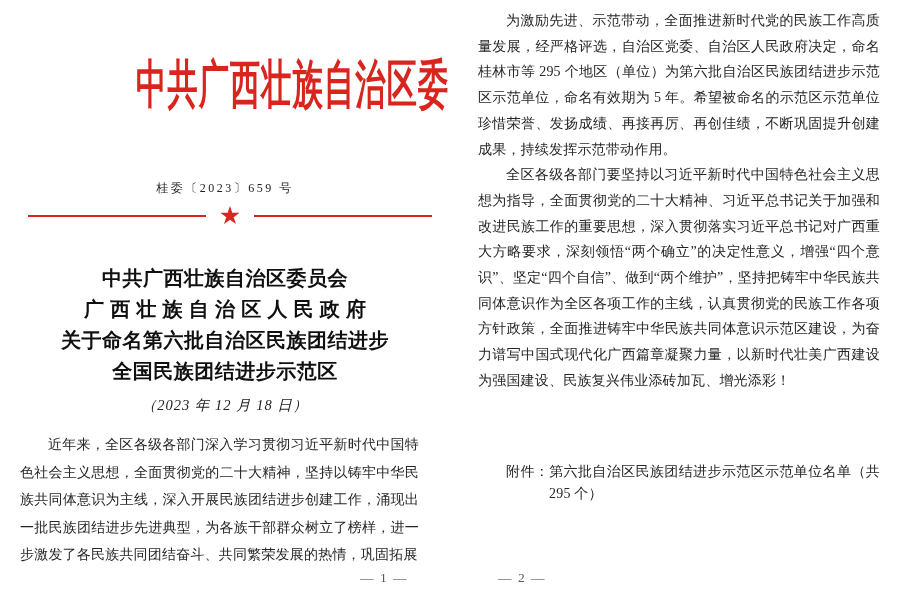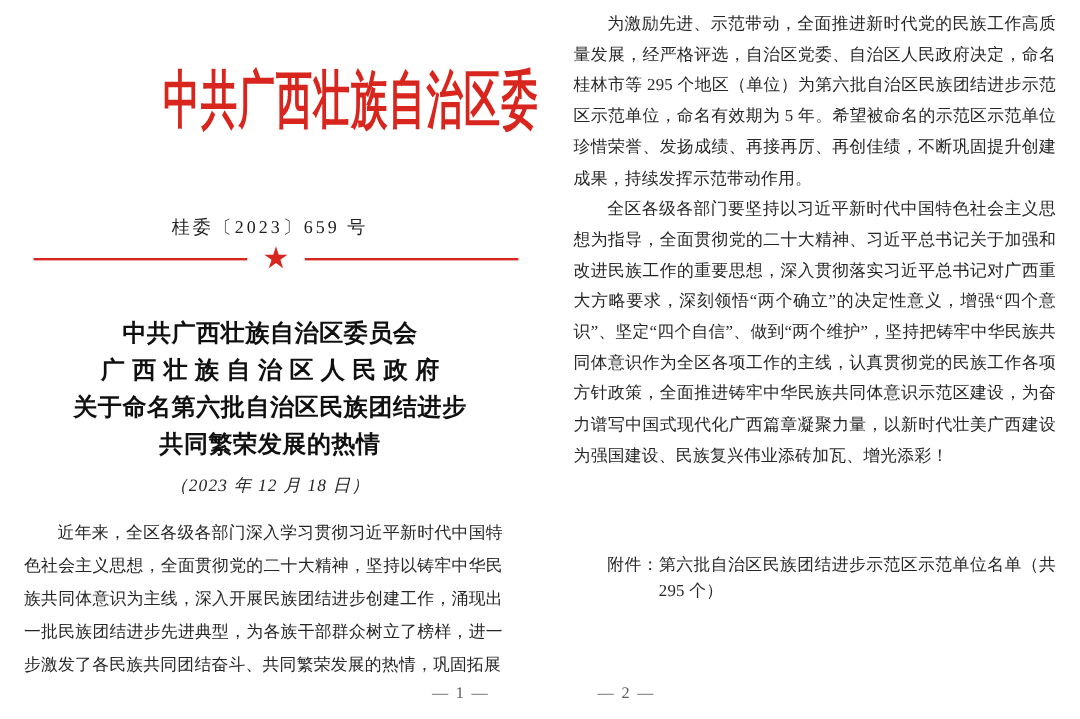--- a/index.html
+++ b/index.html
@@ -23,21 +23,21 @@
     line-height: 1.12;
     font-weight: bold;
     color: var(--accent-red, #d8261e);
     transform: scaleX(0.58);
     transform-origin: 50% 50%;
     white-space: nowrap;
     letter-spacing: 2px;
   }
   .doc-number {
     position: absolute; top: 180px; left: 0; width: 450px;
-    text-align: center; font-size: 15px; letter-spacing: 2.5px; color: #202020;
+    text-align: center; font-size: 12px; letter-spacing: 2.5px; color: #202020;
   }
   .rule {
     position: absolute; top: 204px; left: 28px; width: 404px; height: 24px;
     display: flex; align-items: center;
   }
   .rule-line { flex: 1 1 auto; height: 2.6px; background: var(--accent-red, #d8261e); }
   .star {
     color: var(--accent-red, #d8261e);
     font-size: 25px; line-height: 24px; margin: 0 13px; flex: 0 0 auto;
   }
@@ -84,21 +84,21 @@
   <div class="rule">
     <span class="rule-line"></span>
     <span class="star">★</span>
     <span class="rule-line"></span>
   </div>
 
   <div class="doc-title">
     <div class="t-line">中共广西壮族自治区委员会</div>
     <div class="t-line spread-wide">广西壮族自治区人民政府</div>
     <div class="t-line">关于命名第六批自治区民族团结进步</div>
-    <div class="t-line">共同繁荣发展的热情</div>
+    <div class="t-line">全国民族团结进步示范区</div>
     <div class="doc-date">（2023 年 12 月 18 日）</div>
   </div>
 
   <div class="body-text p1body">
     <p class="para indent">近年来，全区各级各部门深入学习贯彻习近平新时代中国特色社会主义思想，全面贯彻党的二十大精神，坚持以铸牢中华民族共同体意识为主线，深入开展民族团结进步创建工作，涌现出一批民族团结进步先进典型，为各族干部群众树立了榜样，进一步激发了各民族共同团结奋斗、共同繁荣发展的热情，巩固拓展</p>
   </div>
 
   <div class="page-no pn-1">— 1 —</div>
 </div>
 

